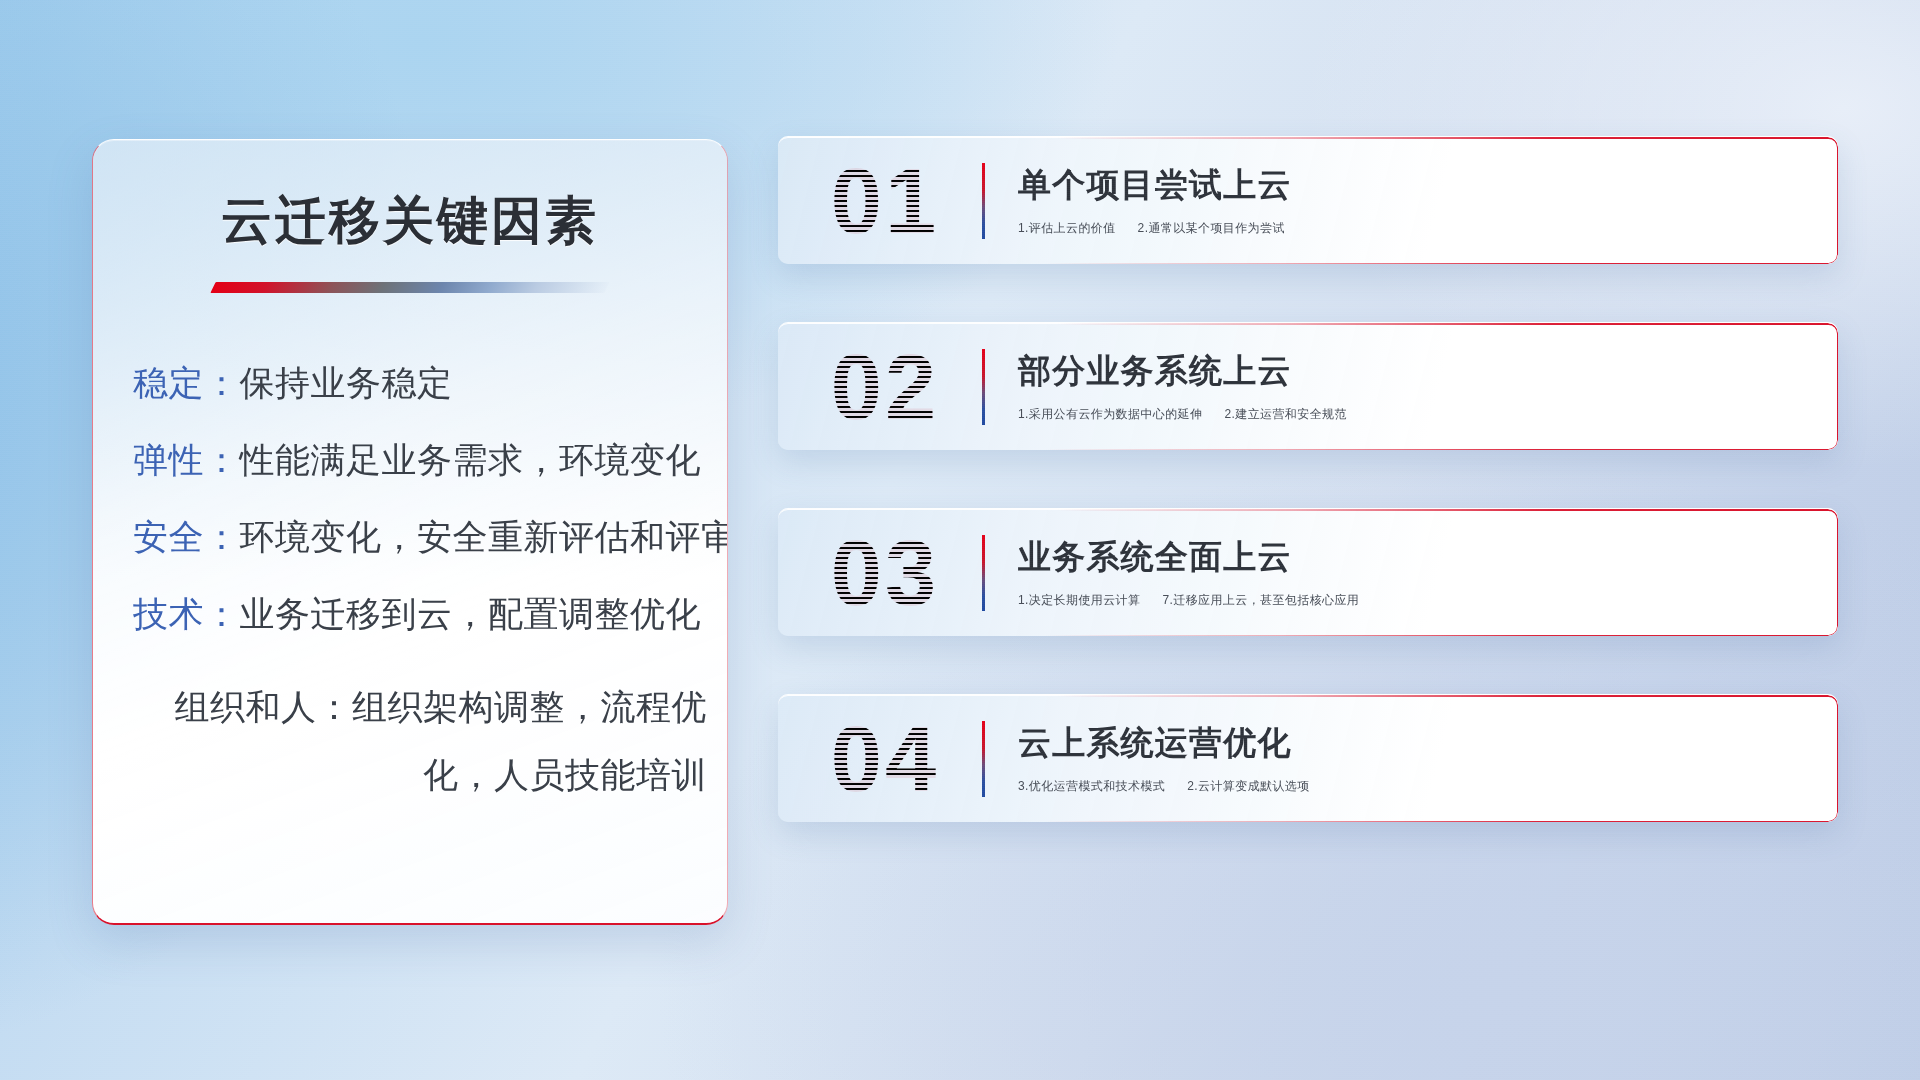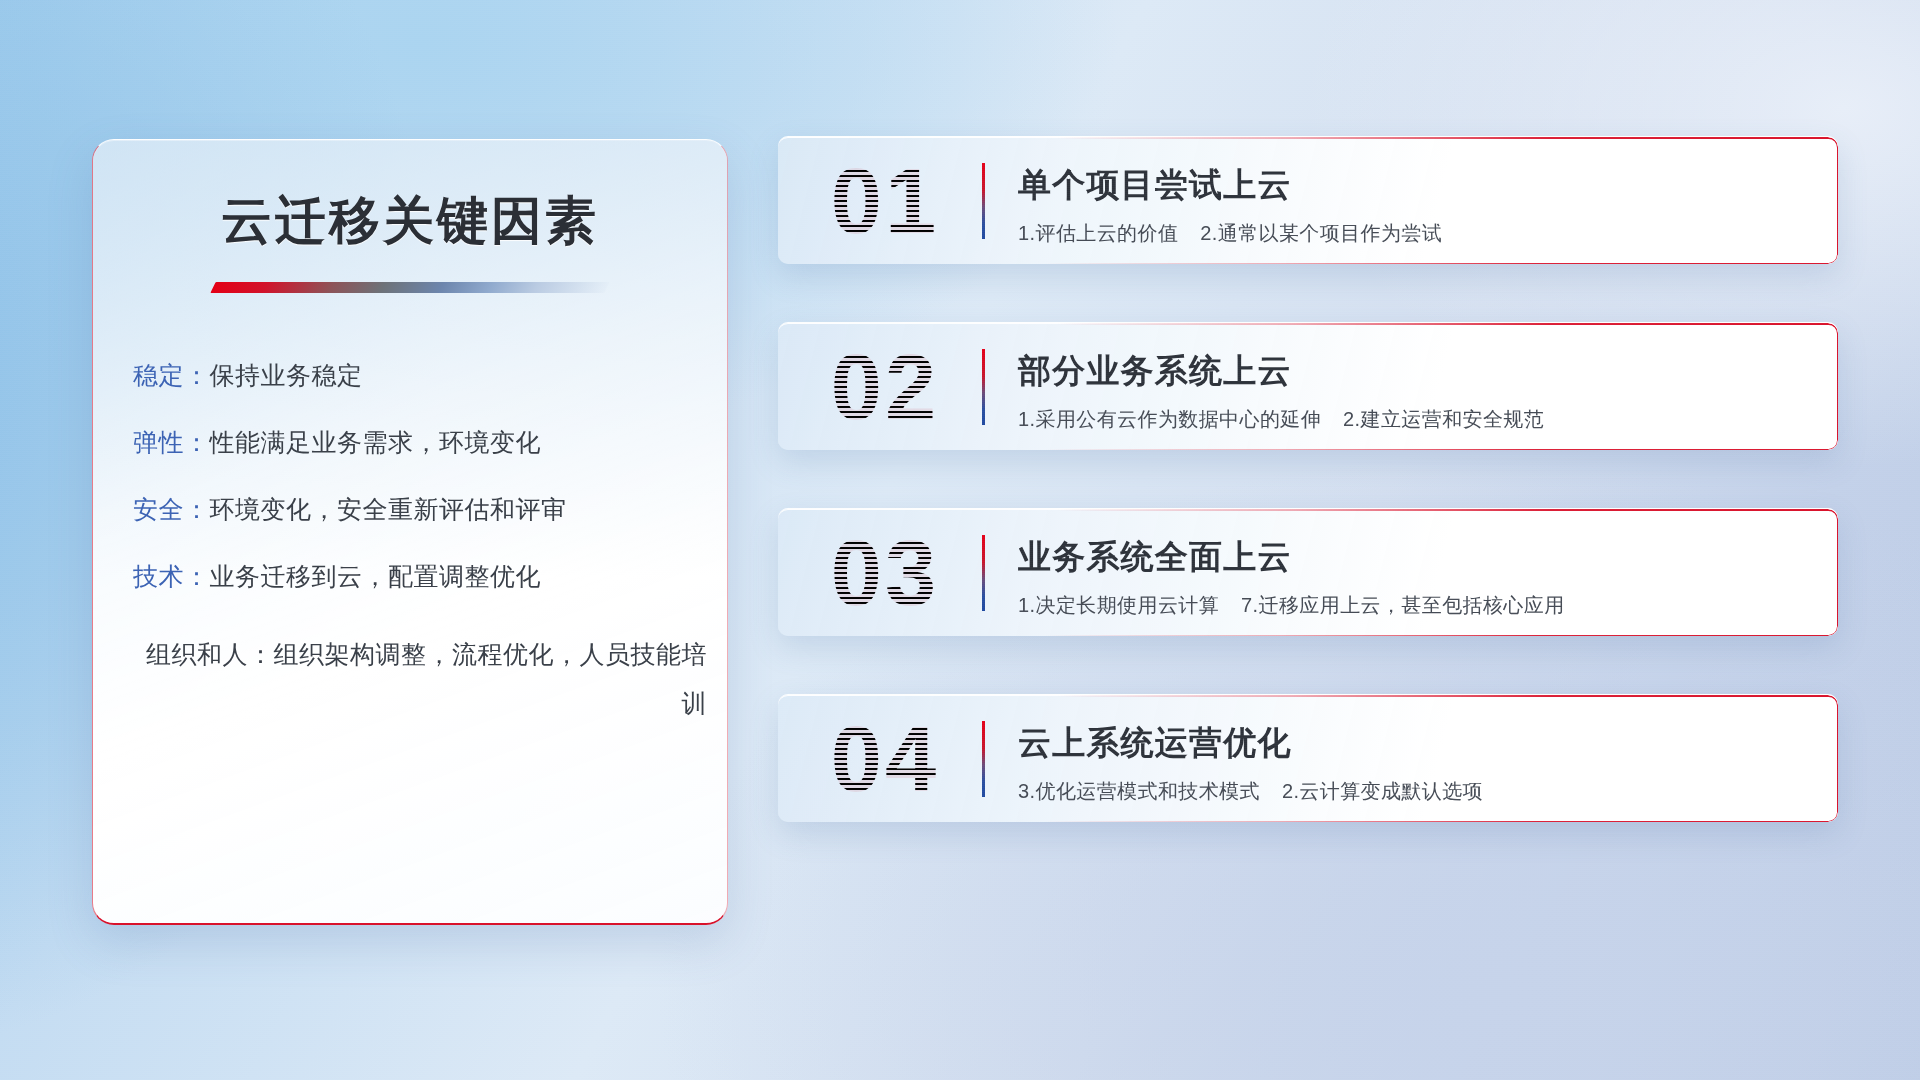--- a/index.html
+++ b/index.html
@@ -82,27 +82,26 @@
         #bacbe2 82%, rgba(221,232,244,0.25) 100%);
     border-radius: 1px;
   }
 
   .factor-list {
     position: relative;
     margin: 72px 0 0 40px;
     padding-right: 20px;
   }
   .factor {
-    font-size: 25px;
+    font-size: 35px;
     line-height: 1.0;
     color: #3a4049;
     margin-bottom: 42px;
     white-space: nowrap;
     letter-spacing: .5px;
-    font-family: Liberation Mono, monospace;
   }
   .factor .lbl { color: #3c63b4; }
   .factor .lbl.plain { color: #3a4049; }
   .factor.wrap { white-space: normal; line-height: 1.95; text-align: right; }
 
   
   .cards {
     position: absolute;
     left: 778px;
     top: 136px;
@@ -180,21 +179,21 @@
 
   .card-text { position: absolute; left: 240px; top: 26px; right: 24px; }
   .card-title {
     font-size: 33px;
     font-weight: 700;
     color: #2d323a;
     letter-spacing: 1.2px;
     margin-bottom: 12px;
   }
   .card-sub {
-    font-size: 20px;
+    font-size: 12px;
     color: #454b55;
     letter-spacing: .4px;
     white-space: nowrap;
   }
   .card-sub .gap { display: inline-block; width: 22px; }
 </style>
 </head>
 <body>
 
 <div id="slide">

